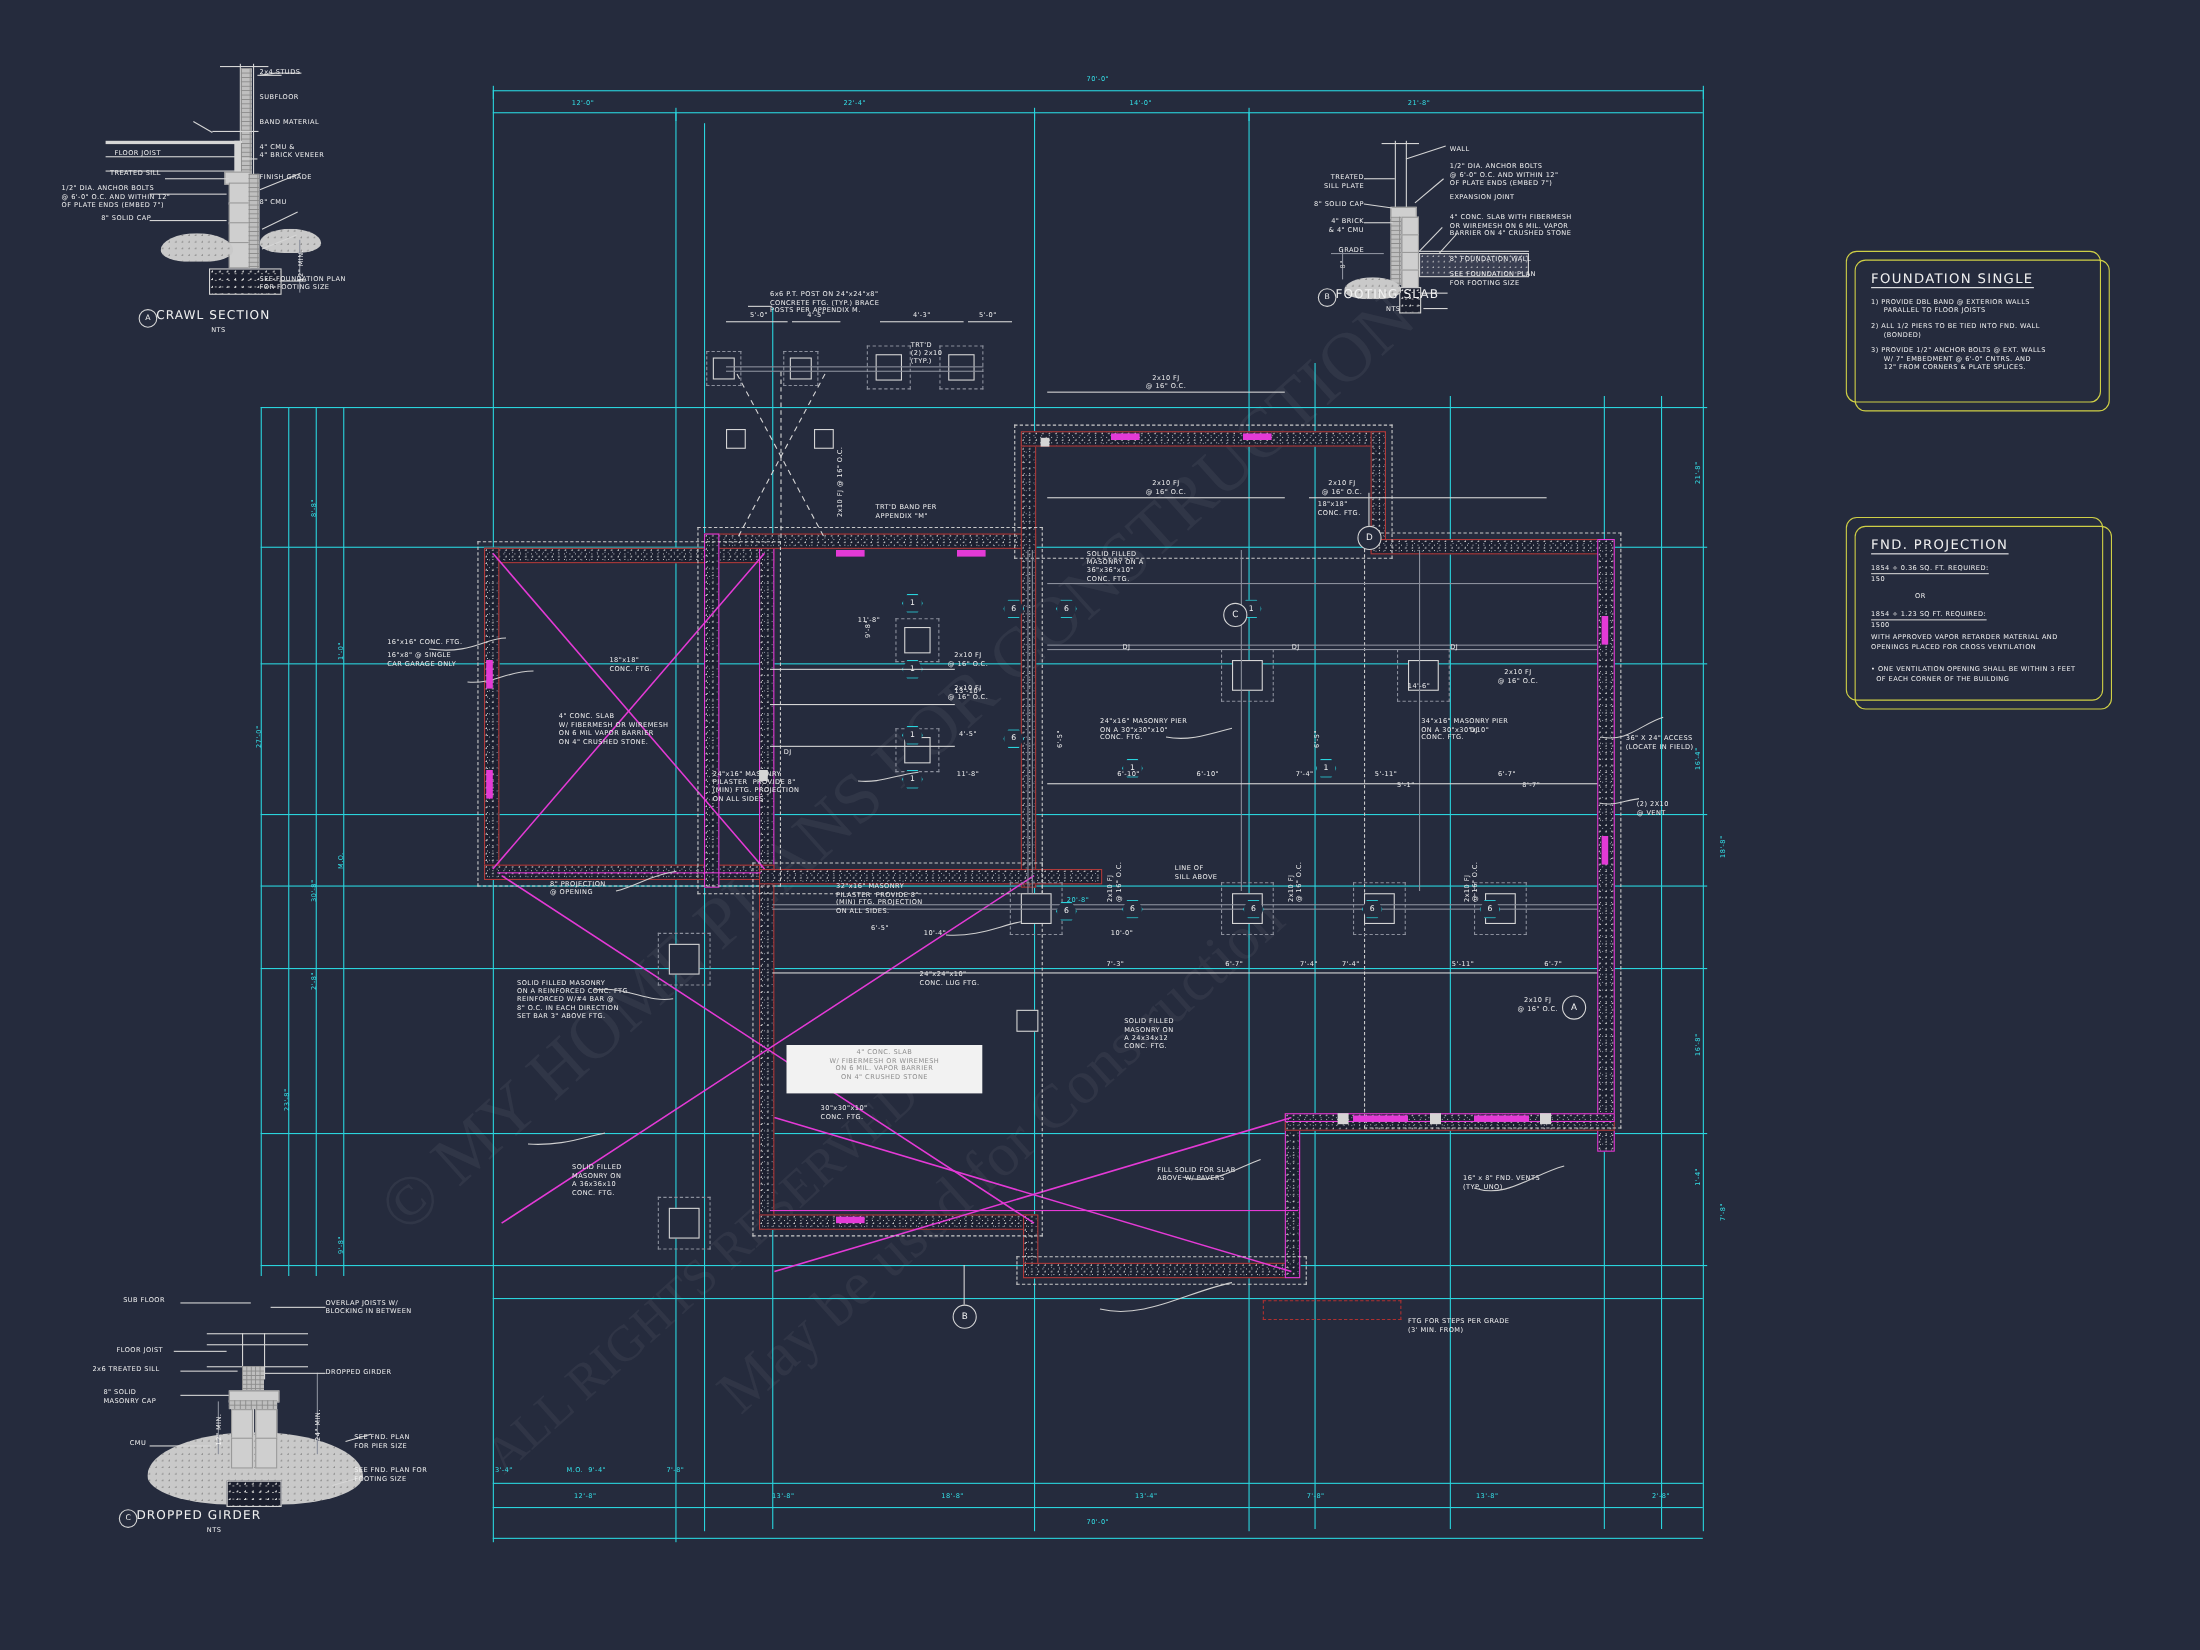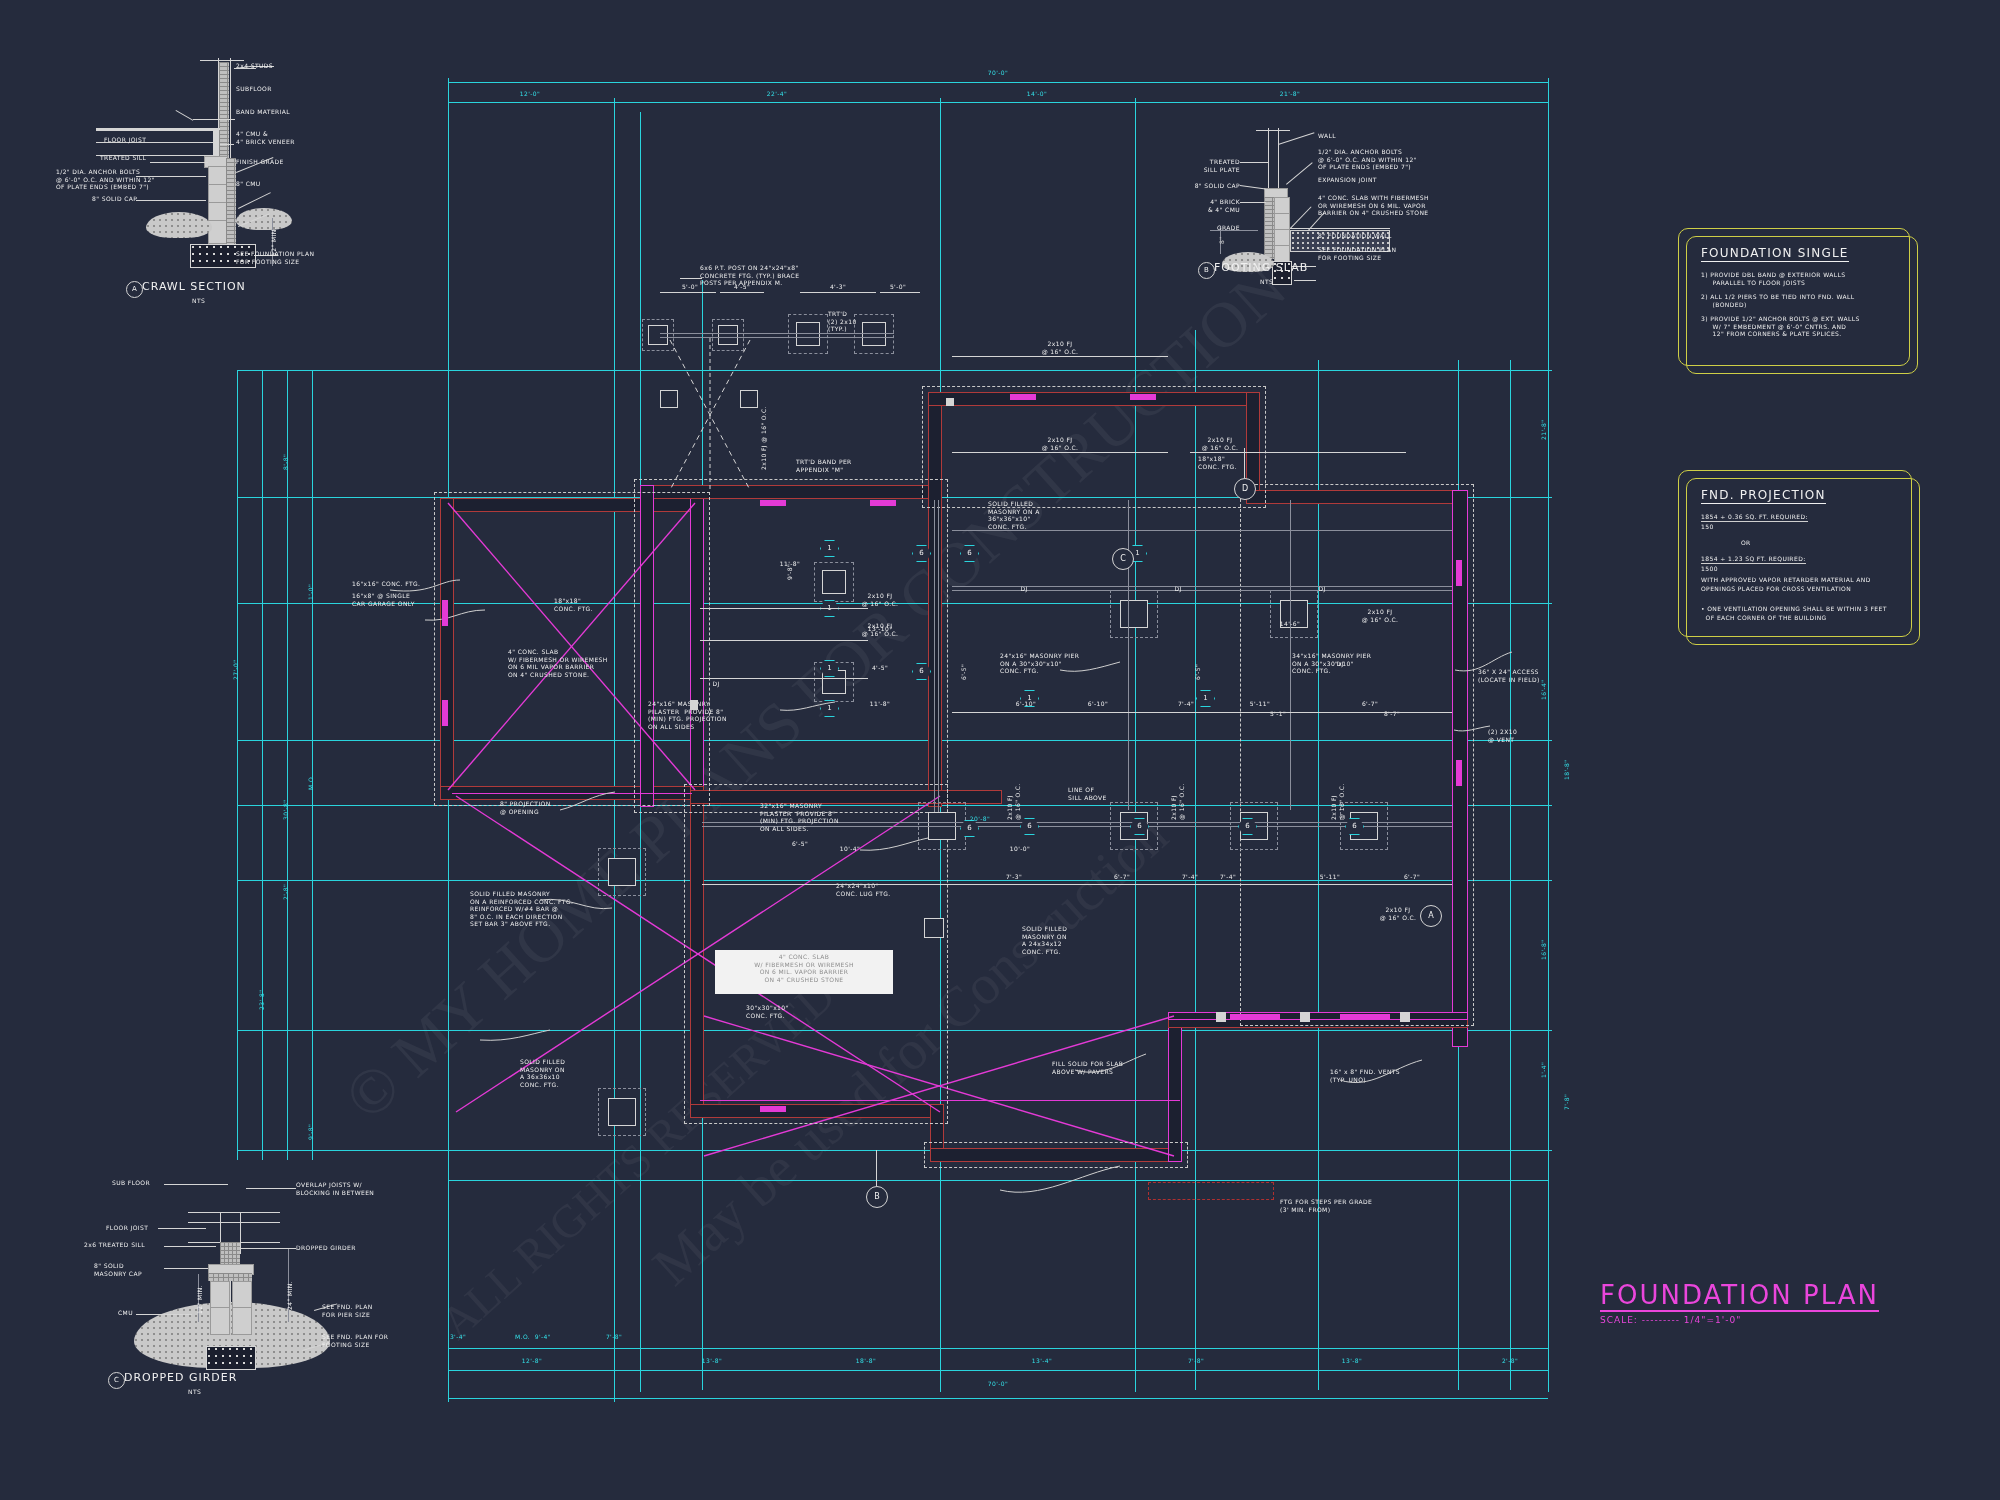--- a/index.html
+++ b/index.html
@@ -673,18 +673,14 @@
   <div class="ln mg" style="left:1230px;top:1014px;width:50px;height:6px;"></div>
   <div class="ln mg" style="left:1340px;top:1014px;width:50px;height:6px;"></div>
   <div class="ln mg" style="left:760px;top:1106px;width:26px;height:6px;"></div>
 
   <div class="pierfill" style="left:1216px;top:1012px;width:10px;height:10px;"></div>
   <div class="pierfill" style="left:1300px;top:1012px;width:10px;height:10px;"></div>
   <div class="pierfill" style="left:1400px;top:1012px;width:10px;height:10px;"></div>
   <div class="pierfill" style="left:946px;top:398px;width:8px;height:8px;"></div>
   <div class="pierfill" style="left:690px;top:700px;width:8px;height:10px;"></div>
 
-  <div class="abs" style="left:1600px;top:1280px;">
-    <div class="title">FOUNDATION PLAN</div>
-    <div class="subttl" style="margin-top:3px;">SCALE: --------- 1/4"=1'-0"</div>
-  </div>
 
 </div>
 
 </body></html>

